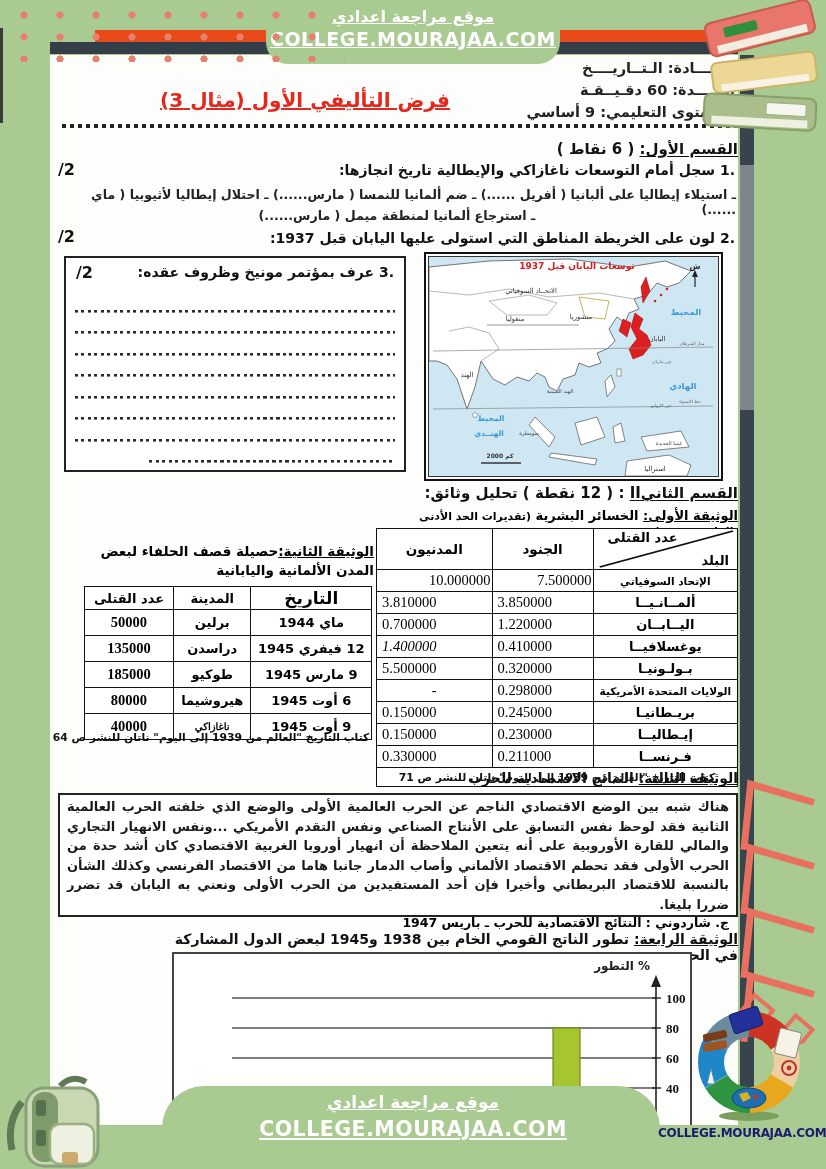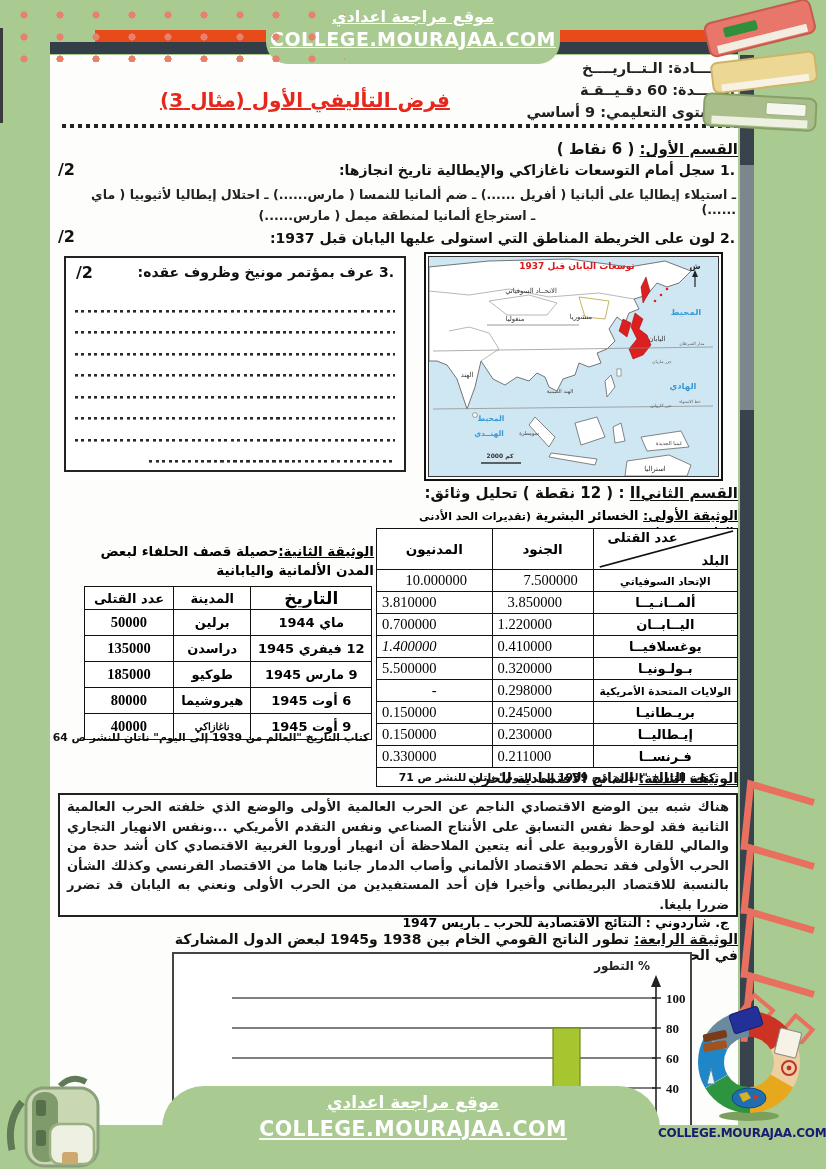--- a/index.html
+++ b/index.html
@@ -241,26 +241,26 @@
           <span class="ct">عدد القتلى</span>
           <span class="cb">البلد</span>
         </th>
         <th style="font-size:13.5px;">الجنود</th>
         <th style="font-size:13.5px;">المدنيون</th>
       </tr>
     </thead>
     <tbody id="doc1-body">
         <tr>
           <td style="text-align: center; font-weight: bold; height: 19px; font-size: 10.5px;">الإتحاد السوفياتي</td>
-          <td class="num" style="text-align: center; padding-left: 17px; direction: ltr;">7.500000</td>
-          <td class="num" style="text-align: center; padding-left: 5px; direction: ltr;">10.000000</td>
+          <td class="num" style="text-align: right; padding-left: 17px; direction: ltr;">7.500000</td>
+          <td class="num" style="text-align: right; padding-left: 5px; direction: ltr;">10.000000</td>
         </tr>
         <tr>
           <td style="text-align: center; font-weight: bold; height: 19px; font-size: 13px;">ألمــانـيــا</td>
-          <td class="num" style="text-align: left; padding-left: 15px; direction: ltr;">3.850000</td>
+          <td class="num" style="text-align: left; padding-left: 5px; direction: ltr;">3.850000</td>
           <td class="num" style="text-align: left; padding-left: 5px; direction: ltr;">3.810000</td>
         </tr>
         <tr>
           <td style="text-align: center; font-weight: bold; height: 19px; font-size: 13px;">اليــابــان</td>
           <td class="num" style="text-align: left; padding-left: 5px; direction: ltr;">1.220000</td>
           <td class="num" style="text-align: left; padding-left: 5px; direction: ltr;">0.700000</td>
         </tr>
         <tr>
           <td style="text-align: center; font-weight: bold; height: 19px; font-size: 13px;">يوغسلافيــا</td>
           <td class="num" style="text-align: left; padding-left: 5px; direction: ltr;">0.410000</td>

